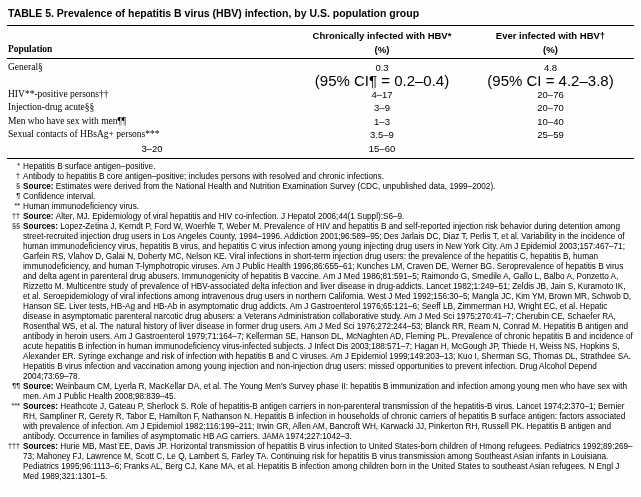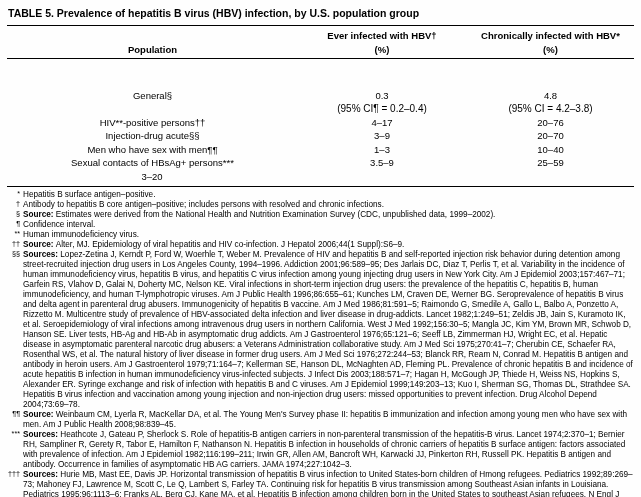--- a/index.html
+++ b/index.html
@@ -14,26 +14,26 @@
     overflow:hidden;
   }
   .table-title {
     font-size:10.5px;
     font-weight:bold;
     padding:2px 0 6px 1px;
   }
   .rule { border-top:1px solid #000; height:0; }
   .trow { display:grid; grid-template-columns:290px 170px 1fr; }
   .cell { font-size:9.5px; line-height:13.5px; }
-  .pop  { text-align:center; padding-left:1px; }
+  .pop  { text-align:left; padding-left:1px;font-family:Liberation Serif, serif; }
   .val  { text-align:center; }
   .th   { font-weight:bold; }
   .thead { padding:3px 0 2px 0; }
-  .tbody { padding:2px 0 3px 0;margin-top:28px; }
-  .ci { font-size:10px; line-height:11px; padding-bottom:2px; }
+  .tbody { padding:2px 0 3px 0; }
+  .ci { font-size:15px; line-height:11px; padding-bottom:2px; }
   .footnotes { margin-top:3px; }
   .fn { display:flex; align-items:flex-start; }
   .fn-marker {
     flex:0 0 16px;
     text-align:right;
     padding-right:3px;
     font-size:7.2px;
     line-height:10px;
     position:relative; top:-1px;
   }
@@ -44,22 +44,22 @@
 <body>
 
 <div class="page">
 
   <div class="table-title">TABLE 5. Prevalence of hepatitis B virus (HBV) infection, by U.S. population group</div>
   <div class="rule"></div>
 
   <div class="thead">
     <div class="trow">
       <div class="cell pop th"></div>
+      <div class="cell val th">Chronically infected with HBV*</div>
       <div class="cell val th">Ever infected with HBV†</div>
-      <div class="cell val th">Chronically infected with HBV*</div>
     </div>
     <div class="trow">
       <div class="cell pop th">Population</div>
       <div class="cell val th">(%)</div>
       <div class="cell val th">(%)</div>
     </div>
   </div>
   <div class="rule"></div>
 
   <div class="tbody">
@@ -95,20 +95,21 @@
     </div>
 
     <div class="trow">
       <div class="cell pop">Sexual contacts of HBsAg+ persons***</div>
       <div class="cell val">3.5–9</div>
       <div class="cell val">25–59</div>
     </div>
 
     <div class="trow">
       <div class="cell val">3–20</div>
+      <div class="cell val">15–60</div>
     </div>
 
   </div>
   <div class="rule"></div>
 
   <div class="footnotes">
 
     <div class="fn">
       <span class="fn-marker">*</span>
       <span class="fn-text"><span class="fn-label"></span><span>Hepatitis B surface antigen–positive.</span></span>

